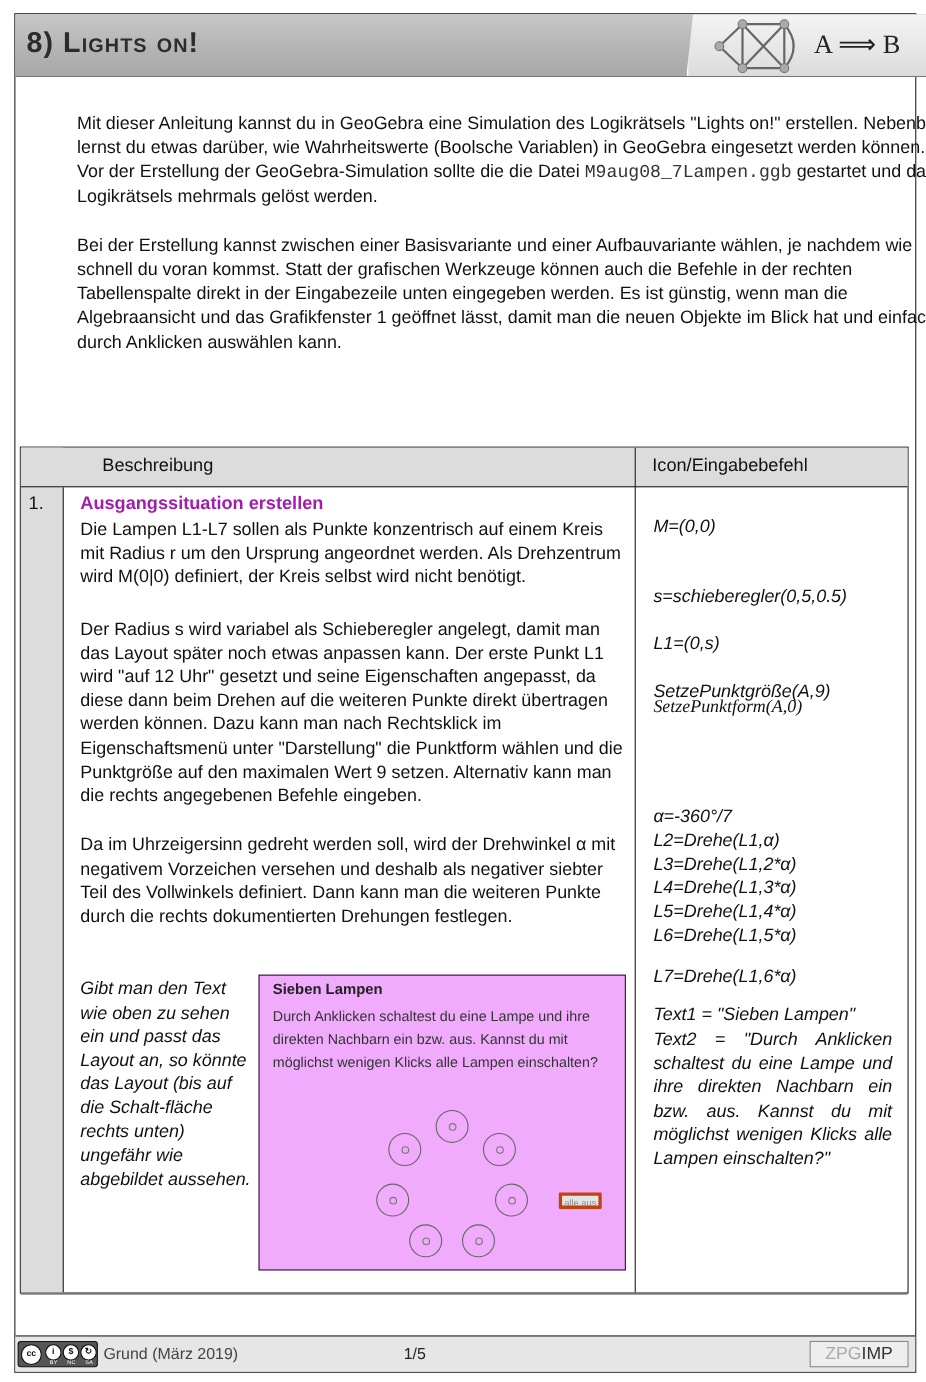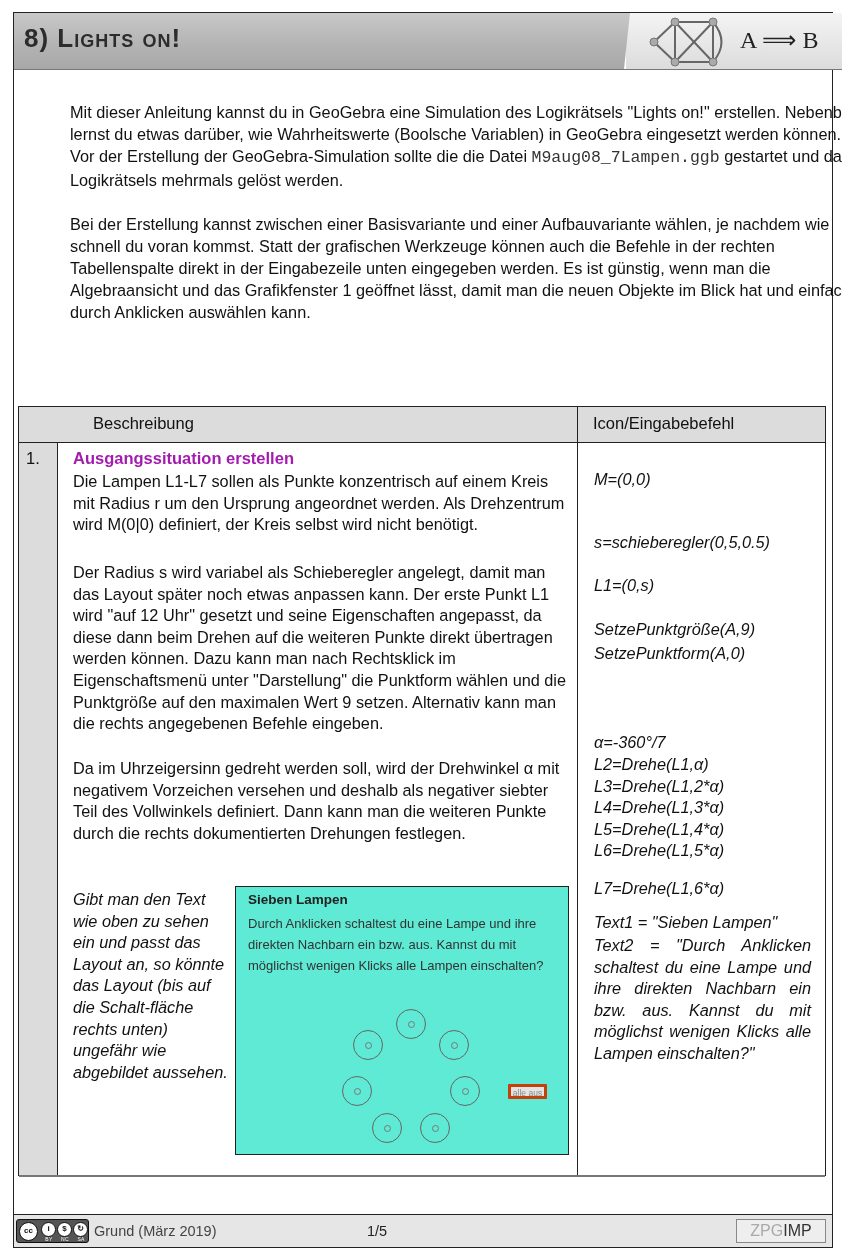--- a/index.html
+++ b/index.html
@@ -84,21 +84,21 @@
     white-space: nowrap;
   }
   .cmd-text2 {
     position: absolute; left: 575px; top: 528px; width: 217px;
     font-size: 16.3px; font-style: italic; line-height: 21.6px; text-align: justify; color: #111;
   }
 
   
   .preview {
     position: absolute; left: 216px; top: 479px; width: 334px; height: 269px;
-    border: 1px solid #222; background: #5eead4;
+    border: 1px solid #222; background: #f0abfc;
   }
   .preview-title {
     position: absolute; left: 12px; top: 5px; font-size: 13.5px; font-weight: bold; color: #222;
   }
   .preview-text {
     position: absolute; left: 12px; top: 26px; width: 318px;
     font-size: 13px; line-height: 21px; color: #333;
   }
   .lamp {
     position: absolute; width: 30px; height: 30px; border: 1.3px solid #666; border-radius: 50%;
@@ -201,21 +201,21 @@
   <div class="desc-para" style="top:64px;">Die Lampen L1-L7 sollen als Punkte konzentrisch auf einem Kreis mit Radius r um den Ursprung angeordnet werden. Als Drehzentrum wird M(0|0) definiert, der Kreis selbst wird nicht benötigt.</div>
   <div class="desc-para" style="top:155px;">Der Radius s wird variabel als Schieberegler angelegt, damit man das Layout später noch etwas anpassen kann. Der erste Punkt L1 wird "auf 12 Uhr" gesetzt und seine Eigenschaften angepasst, da diese dann beim Drehen auf die weiteren Punkte direkt übertragen werden können. Dazu kann man nach Rechtsklick im Eigenschaftsmenü unter "Darstellung" die Punktform wählen und die Punktgröße auf den maximalen Wert 9 setzen. Alternativ kann man die rechts angegebenen Befehle eingeben.</div>
   <div class="desc-para" style="top:351px;">Da im Uhrzeigersinn gedreht werden soll, wird der Drehwinkel α mit negativem Vorzeichen versehen und deshalb als negativer siebter Teil des Vollwinkels definiert. Dann kann man die weiteren Punkte durch die rechts dokumentierten Drehungen festlegen.</div>
 
   <div class="desc-italic">Gibt man den Text wie oben zu sehen ein und passt das Layout an, so könnte das Layout (bis auf die Schalt-fläche rechts unten) ungefähr wie abgebildet aussehen.</div>
 
   <div class="cmd" style="top:62px;">M=(0,0)</div>
   <div class="cmd" style="top:125px;">s=schieberegler(0,5,0.5)</div>
   <div class="cmd" style="top:168px;">L1=(0,s)</div>
   <div class="cmd" style="top:212px;">SetzePunktgröße(A,9)</div>
-  <div class="cmd" style="top:236px;">SetzePunktform(A,0)</div>
+  <div class="cmd" style="top:224px;font-family:Liberation Serif, serif;">SetzePunktform(A,0)</div>
   <div class="cmd" style="top:325px;">α=-360°/7</div>
   <div class="cmd" style="top:347px;">L2=Drehe(L1,α)</div>
   <div class="cmd" style="top:369px;">L3=Drehe(L1,2*α)</div>
   <div class="cmd" style="top:390px;">L4=Drehe(L1,3*α)</div>
   <div class="cmd" style="top:412px;">L5=Drehe(L1,4*α)</div>
   <div class="cmd" style="top:433px;">L6=Drehe(L1,5*α)</div>
   <div class="cmd" style="top:471px;">L7=Drehe(L1,6*α)</div>
   <div class="cmd" style="top:505px;">Text1 = "Sieben Lampen"</div>
   <div class="cmd-text2">Text2 = "Durch Anklicken schaltest du eine Lampe und ihre direkten Nachbarn ein bzw. aus. Kannst du mit möglichst wenigen Klicks alle Lampen einschalten?"</div>
 

